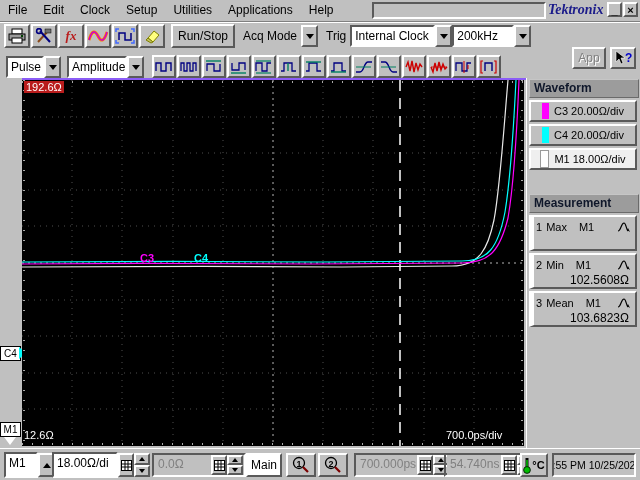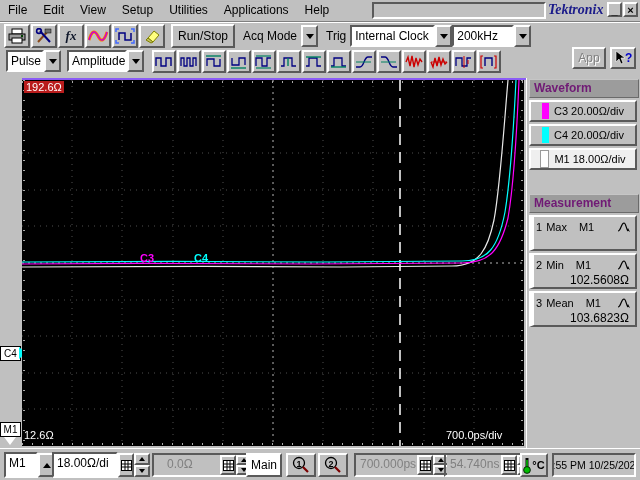--- a/index.html
+++ b/index.html
@@ -21,21 +21,21 @@
             border-bottom:1px solid #808080;box-shadow:0 1px 0 #ffffff}
   .menu-item{padding:2px 8px 3px 8px;font-size:12px;cursor:default}
   #title-box{position:absolute;left:266px;top:2px;width:96px;height:13px;font-size:11px;
              padding:1px 4px;background:#c0c0c0;white-space:nowrap}
   #title-strip{position:absolute;left:372px;top:2px;width:170px;height:13px;background:#c0c0c0}
   #brand{position:absolute;left:548px;top:2px;font-family:"Liberation Serif",serif;
          font-weight:bold;font-style:italic;font-size:14px;color:#1b1b8a;letter-spacing:0}
   .win-btn{position:absolute;top:2px;width:15px;height:15px;font-size:11px;font-weight:bold;line-height:10px}
   
   #toolbar1{position:absolute;left:0;top:22px;width:640px;height:28px;display:flex;align-items:center}
-  #toolbar2{position:absolute;left:0;top:50px;width:584px;height:28px;display:flex;align-items:flex-start;
+  #toolbar2{position:absolute;left:0;top:50px;width:584px;height:28px;display:flex;align-items:flex-end;
             border-bottom:2px solid #8b5cf6}
   .tb-icon-btn{width:26px;height:24px;margin-left:1px}
   .tb-label{font-size:12px;margin:0 4px 0 8px;white-space:nowrap}
   .combo{display:inline-flex;height:22px;box-sizing:border-box}
   .combo .cfield{background:#fff;border:2px solid;border-color:#5a5a5a #ffffff #ffffff #5a5a5a;
                  font-size:12px;padding:1px 3px;display:flex;align-items:center;white-space:nowrap;
                  box-sizing:border-box;height:22px}
   .combo .cbtn{width:17px;height:22px}
   .arrow-down{width:0;height:0;border-left:4px solid transparent;border-right:4px solid transparent;
               border-top:5px solid #000}
@@ -44,21 +44,21 @@
   .m-btn{width:24px;height:23px;margin-left:1px}
   
   #left-strip{position:absolute;left:0;top:78px;width:22px;height:370px;background:#c0c0c0}
   #plot{position:absolute;left:22px;top:80px;width:502px;height:366px;background:#000}
   .plot-label{position:absolute;color:#fff;font-size:11px;white-space:nowrap}
   .marker-box{position:absolute;background:#fff;border:1px solid #000;width:19px;height:13px;
               font-size:10px;display:flex;align-items:center;justify-content:center;color:#000}
   
   #right-panel{position:absolute;left:526px;top:78px;width:114px;height:370px;background:#c0c0c0;
                border-left:1px solid #ffffff}
-  .panel-header{margin:1px 2px;height:15px;background:#9c9c9c;color:#701a75;font-weight:bold;
+  .panel-header{margin:1px 2px;height:15px;background:#9c9c9c;color:#0f172a;font-weight:bold;
                 font-size:12px;padding:1px 4px;border:1px solid;border-color:#c6c6c6 #6a6a6a #6a6a6a #c6c6c6}
   .wf-btn{display:flex;align-items:center;gap:5px;height:22px;margin:2px 2px;padding:0 3px;font-size:11px}
   .swatch{width:7px;height:16px;display:inline-block}
   .meas-item{margin:2px 2px;height:36px;padding:1px 2px 1px 2px;font-size:11px;
              border-left-width:5px;border-left-color:#ffffff}
   .meas-item .row1{display:flex;align-items:center;gap:4px;height:17px}
   .meas-item .row2{text-align:right;font-size:12px;padding-right:4px}
   .meas-item .src{margin-left:8px}
   .meas-item .mic{margin-left:auto;margin-right:2px}
   
@@ -71,21 +71,21 @@
   .spin .arrow-down{border-left-width:3px;border-right-width:3px;border-top-width:4px}
   .kp{width:16px;height:24px}
   .grp{display:inline-flex;align-items:center}
 </style>
 </head>
 <body>
 
 <div id="titlebar">
   <span class="menu-item">File</span>
   <span class="menu-item">Edit</span>
-  <span class="menu-item">View</span>
+  <span class="menu-item">Clock</span>
   <span class="menu-item">Setup</span>
   <span class="menu-item">Utilities</span>
   <span class="menu-item">Applications</span>
   <span class="menu-item">Help</span>
   <div id="title-strip" class="sunken"></div>
   <span id="brand">Tektronix</span>
   <button class="btn win-btn" style="left:607px">_</button>
   <button class="btn win-btn" style="left:623px">×</button>
 </div>
 
@@ -100,21 +100,21 @@
   </button>
   <button class="btn tb-icon-btn">
     <svg width="18" height="16">
       <line x1="3" y1="14" x2="13" y2="3" stroke="#8a4a1a" stroke-width="2"></line>
       <rect x="10" y="1" width="6" height="4" fill="#707070" stroke="#000" stroke-width="0.5"></rect>
       <line x1="15" y1="14" x2="5" y2="3" stroke="#000080" stroke-width="2"></line>
       <circle cx="4" cy="3" r="2.4" fill="none" stroke="#000080" stroke-width="1.6"></circle>
     </svg>
   </button>
   <button class="btn tb-icon-btn">
-    <span style="font-style:italic;font-weight:bold;font-family:'Liberation Serif',serif;font-size:13px;color:#0f172a">fx</span>
+    <span style="font-style:italic;font-weight:bold;font-family:'Liberation Serif',serif;font-size:13px;color:#b91c1c">fx</span>
   </button>
   <button class="btn tb-icon-btn">
     <svg width="20" height="16">
       <path d="M1,12 C4,2 7,2 10,8 C13,14 16,14 19,4" fill="none" stroke="#ff8000" stroke-width="3"></path>
       <path d="M1,12 C4,2 7,2 10,8 C13,14 16,14 19,4" fill="none" stroke="#cc00cc" stroke-width="1.5"></path>
     </svg>
   </button>
   <button class="btn tb-icon-btn">
     <svg width="20" height="16">
       <path d="M4,12 V5 H10 V12 H16 V5" fill="none" stroke="#000080" stroke-width="1.5"></path>
@@ -417,21 +417,21 @@
     <span class="spin">
       <button class="btn">
           <span class="arrow-up"></span>
         </button>
       <button class="btn">
           <span class="arrow-down"></span>
         </button>
     </span>
   </div>
 
-  <div class="bb grp sunken" style="left:152px;padding:10px">
+  <div class="bb grp sunken" style="left:152px;padding:1px">
     <div class="field disabled" style="width:50px;height:18px;border:none;line-height:16px">0.0Ω</div>
     <button class="btn kp" style="height:20px">
       <svg width="11" height="11">
         <rect x="0.5" y="0.5" width="10" height="10" fill="#fff" stroke="#000"></rect>
         <line x1="0.5" y1="4" x2="10.5" y2="4" stroke="#000"></line>
           <line x1="0.5" y1="7" x2="10.5" y2="7" stroke="#000"></line>
         <line x1="4" y1="0.5" x2="4" y2="10.5" stroke="#000"></line>
           <line x1="7" y1="0.5" x2="7" y2="10.5" stroke="#000"></line>
         </svg>
     </button>

